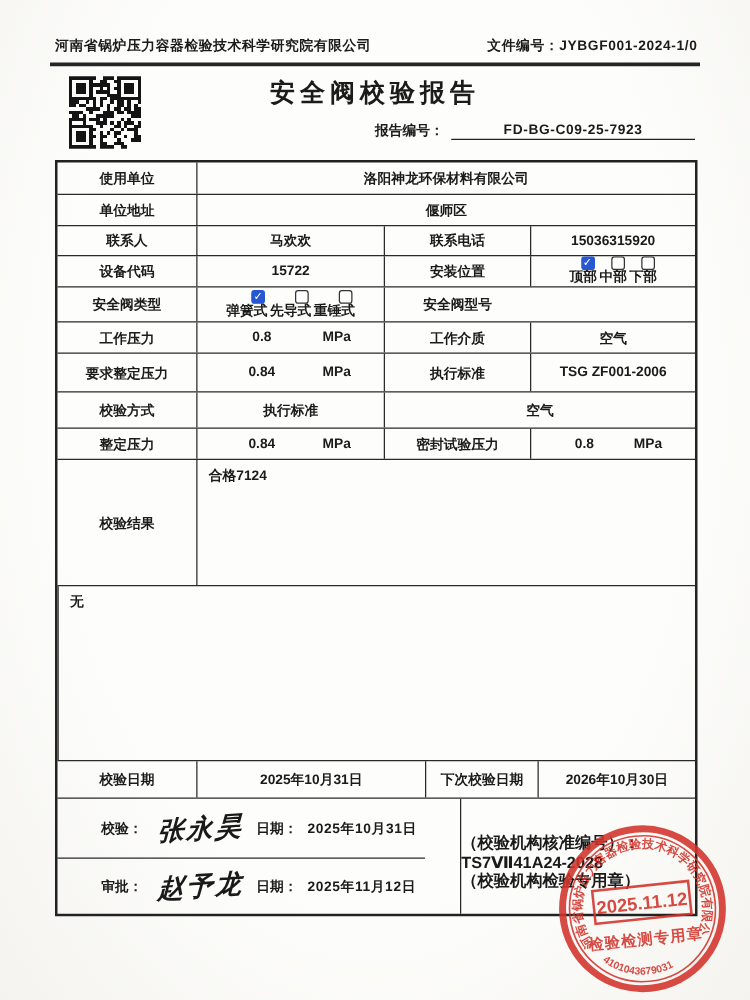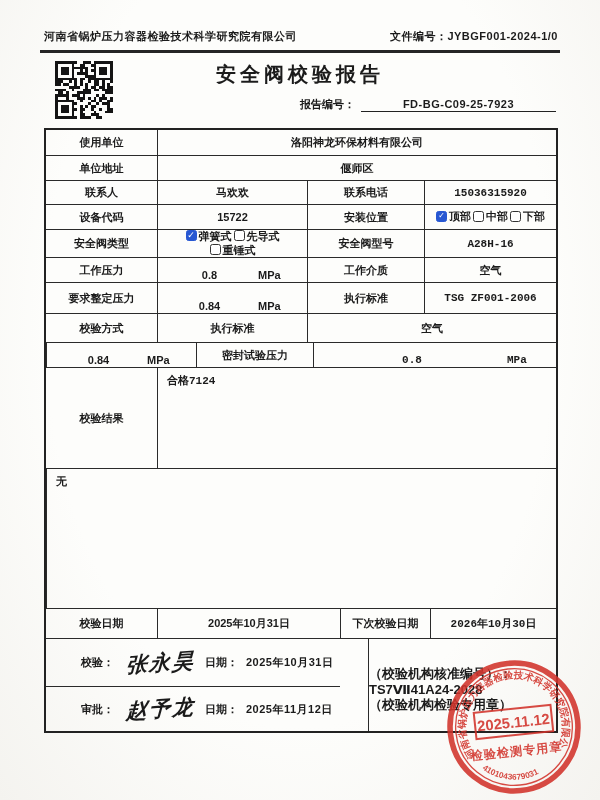--- a/index.html
+++ b/index.html
@@ -49,29 +49,29 @@
   .row.first{border-top:none;}
   .cell{
     box-sizing:border-box;border-left:1.4px solid #2a2a2a;
     display:flex;align-items:center;justify-content:center;
     text-align:center;overflow:hidden;padding:1px 3px;
   }
   .cell.c0{border-left:none;}
   .w-label{width:111px;flex:none;}
   .w-val{width:150px;flex:none;}
   .w-label2{width:117px;flex:none;}
-  .w-last{flex:1;font-family:Liberation Mono, monospace;}
+  .w-last{flex:1;}
   .cell.topleft{align-items:flex-start;justify-content:flex-start;text-align:left;padding:5px 9px;}
   
-  .pres{display:flex;align-items:flex-end;}
+  .pres{display:flex;align-items:center;}
   .pres .num{flex:1;text-align:center;}
   .pres .unit{width:46px;text-align:left;flex:none;}
   
   .opts{display:flex;flex-wrap:wrap;justify-content:center;align-items:center;row-gap:1px;line-height:13px;}
-  .cb{display:inline-flex;align-items:flex-start;margin:0 1px;}
+  .cb{display:inline-flex;align-items:flex-end;margin:0 1px;flex-direction:column;}
   .cb .box{
     width:11px;height:11px;box-sizing:border-box;border:1.4px solid #333;
     border-radius:2.5px;margin-right:2px;position:relative;background:#fff;
     display:inline-flex;align-items:center;justify-content:center;
     font-size:9px;line-height:1;color:#fff;flex:none;
   }
   .cb[data-checked="true"] .box{background:#2757d2;border-color:#2757d2;}
   .cb[data-checked="true"] .box::after{content:"✓";}
   
   .sigblock{display:flex;box-sizing:border-box;border-top:1.4px solid #2a2a2a;flex:1;}
@@ -168,21 +168,20 @@
               <span class="box"></span>
               <span>先导式</span>
             </span>
           <span class="cb" data-checked="false">
               <span class="box"></span>
               <span>重锤式</span>
             </span>
         </span>
       </div>
       <div class="cell w-label2">安全阀型号</div>
-      <div class="cell w-last">A28H-16</div>
     </div>
 
     <div class="row" style="height:25px">
       <div class="cell c0 w-label">工作压力</div>
       <div class="cell w-val pres">
         <span class="num">0.8</span>
         <span class="unit">MPa</span>
       </div>
       <div class="cell w-label2">工作介质</div>
       <div class="cell w-last">空气</div>
@@ -198,20 +197,21 @@
       <div class="cell w-last">TSG ZF001-2006</div>
     </div>
 
     <div class="row" style="height:29px">
       <div class="cell c0 w-label">校验方式</div>
       <div class="cell w-val">执行标准</div>
       <div class="cell w-last">空气</div>
     </div>
 
     <div class="row" style="height:25px">
+      <div class="cell c0 w-label">整定压力</div>
       <div class="cell w-val pres">
         <span class="num">0.84</span>
         <span class="unit">MPa</span>
       </div>
       <div class="cell w-label2">密封试验压力</div>
       <div class="cell w-last pres">
         <span class="num">0.8</span>
         <span class="unit">MPa</span>
       </div>
     </div>

